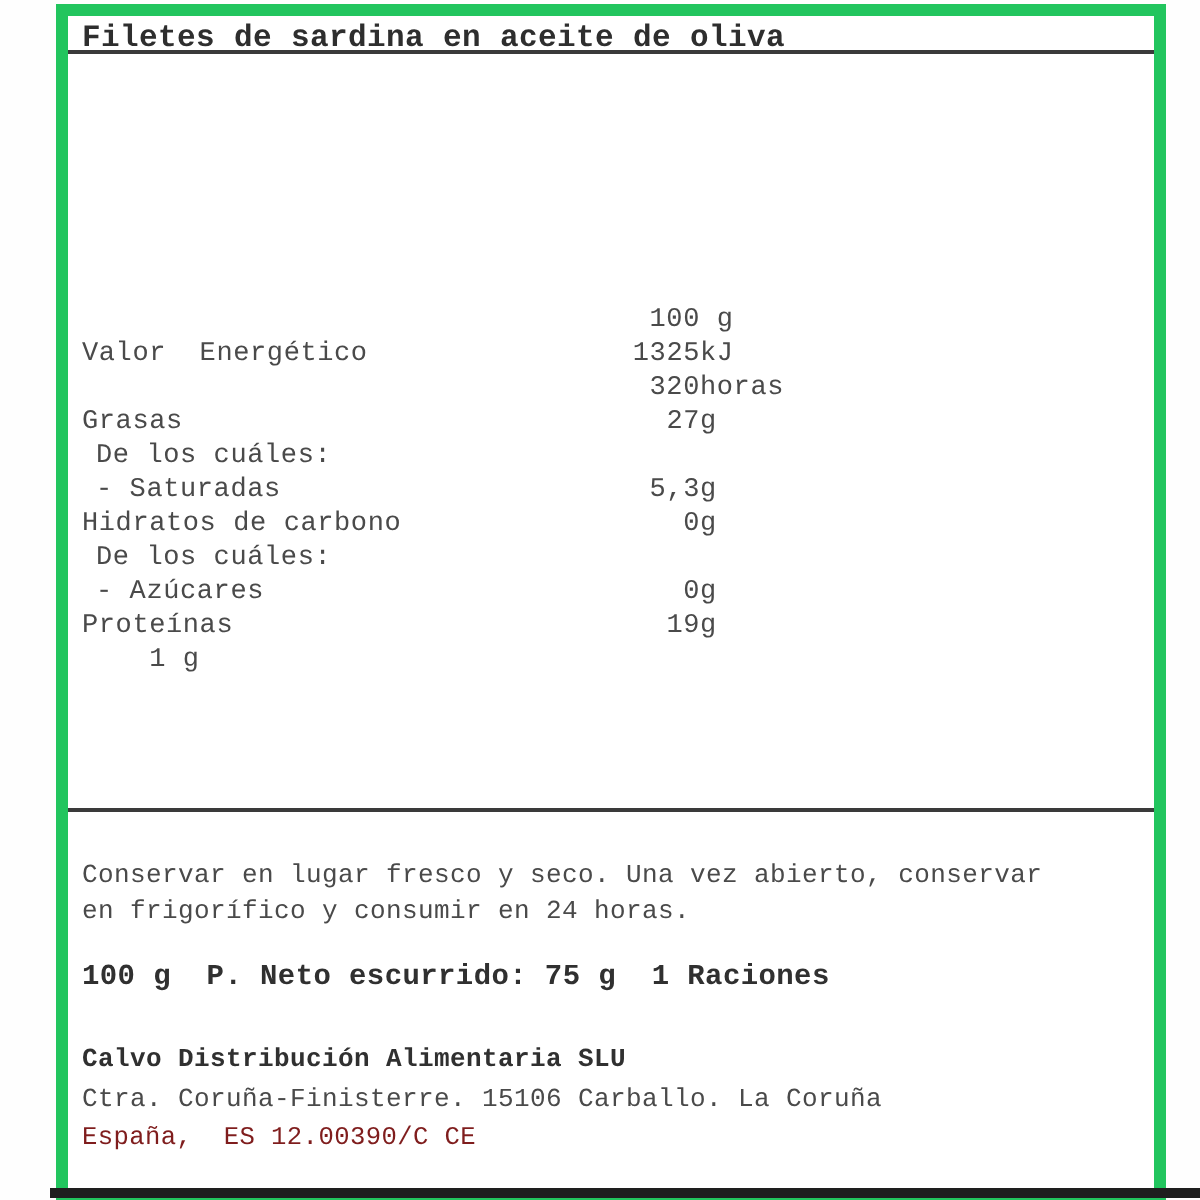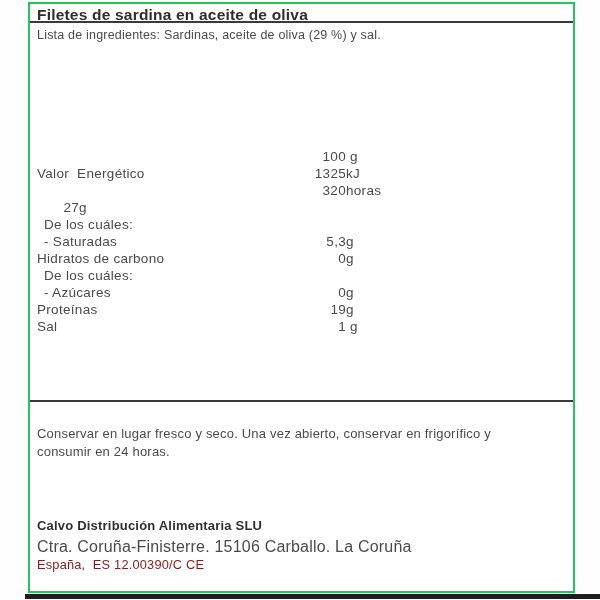--- a/index.html
+++ b/index.html
@@ -14,22 +14,23 @@
     font-family: "Liberation Sans", sans-serif;
     color: #454545;
     overflow: hidden;
   }
   .label-box {
     position: absolute;
     left: 28px;
     top: 2px;
     width: 543px;
     height: 587px;
-    border: 2px solid #22c55e;
+    border: 6px solid #22c55e;
     background: #ffffff;
+    font-family: Liberation Mono, monospace;
   }
   .title {
     position: absolute;
     left: 7px;
     top: 2px;
     font-size: 15.5px;
     font-weight: bold;
     color: #2e2e2e;
     letter-spacing: 0.2px;
     white-space: nowrap;
@@ -111,21 +112,21 @@
     font-size: 13px;
     font-weight: bold;
     color: #303030;
     letter-spacing: 0.2px;
     white-space: nowrap;
   }
   .mfr-addr {
     position: absolute;
     left: 7px;
     top: 534px;
-    font-size: 16px;
+    font-size: 13px;
     letter-spacing: 0.2px;
     color: #4a4a4a;
     white-space: nowrap;
   }
   .mfr-country {
     position: absolute;
     left: 7px;
     top: 553px;
     font-size: 12.8px;
     letter-spacing: 0.2px;
@@ -141,39 +142,39 @@
     background: #1e1e1e;
   }
 </style>
 </head>
 <body>
 
 <div class="label-box">
 
   <div class="title">Filetes de sardina en aceite de oliva</div>
   <div class="rule title-rule"></div>
-  <div class="ingredients">Lista de ingredientes: Sardinas, aceite de oliva (29 %) y sal.</div>
 
   <div class="nutrition">
     <div class="nrow">
       <span class="nlabel"></span>
       <span class="nnum">100</span>
       <span class="nunit"> g</span>
     </div>
     <div class="nrow">
       <span class="nlabel">Valor  Energético</span>
       <span class="nnum">1325</span>
       <span class="nunit">kJ</span>
     </div>
     <div class="nrow">
       <span class="nlabel"></span>
       <span class="nnum">320</span>
       <span class="nunit">horas</span>
     </div>
     <div class="nrow">
+      <span class="nlabel">Grasas</span>
       <span class="nnum">27</span>
       <span class="nunit">g</span>
     </div>
     <div class="nrow indent">
       <span class="nlabel">De los cuáles:</span>
       <span class="nnum"></span>
       <span class="nunit"></span>
     </div>
     <div class="nrow indent">
       <span class="nlabel">- Saturadas</span>
@@ -194,28 +195,28 @@
       <span class="nlabel">- Azúcares</span>
       <span class="nnum">0</span>
       <span class="nunit">g</span>
     </div>
     <div class="nrow">
       <span class="nlabel">Proteínas</span>
       <span class="nnum">19</span>
       <span class="nunit">g</span>
     </div>
     <div class="nrow">
-      <span class="nlabel">Sal</span>
       <span class="nnum">1</span>
       <span class="nunit"> g</span>
     </div>
   </div>
 
   <div class="rule storage-rule"></div>
   <div class="storage">Conservar en lugar fresco y seco. Una vez abierto, conservar en frigorífico y consumir en 24 horas.</div>
+  <div class="net-weight">100 g  P. Neto escurrido: 75 g  1 Raciones</div>
 
   <div class="mfr-name">Calvo Distribución Alimentaria SLU</div>
   <div class="mfr-addr">Ctra. Coruña-Finisterre. 15106 Carballo. La Coruña</div>
   <div class="mfr-country">España,  ES 12.00390/C CE</div>
 
 </div>
 
 <div class="bottom-bar"></div>
 
 </body></html>

